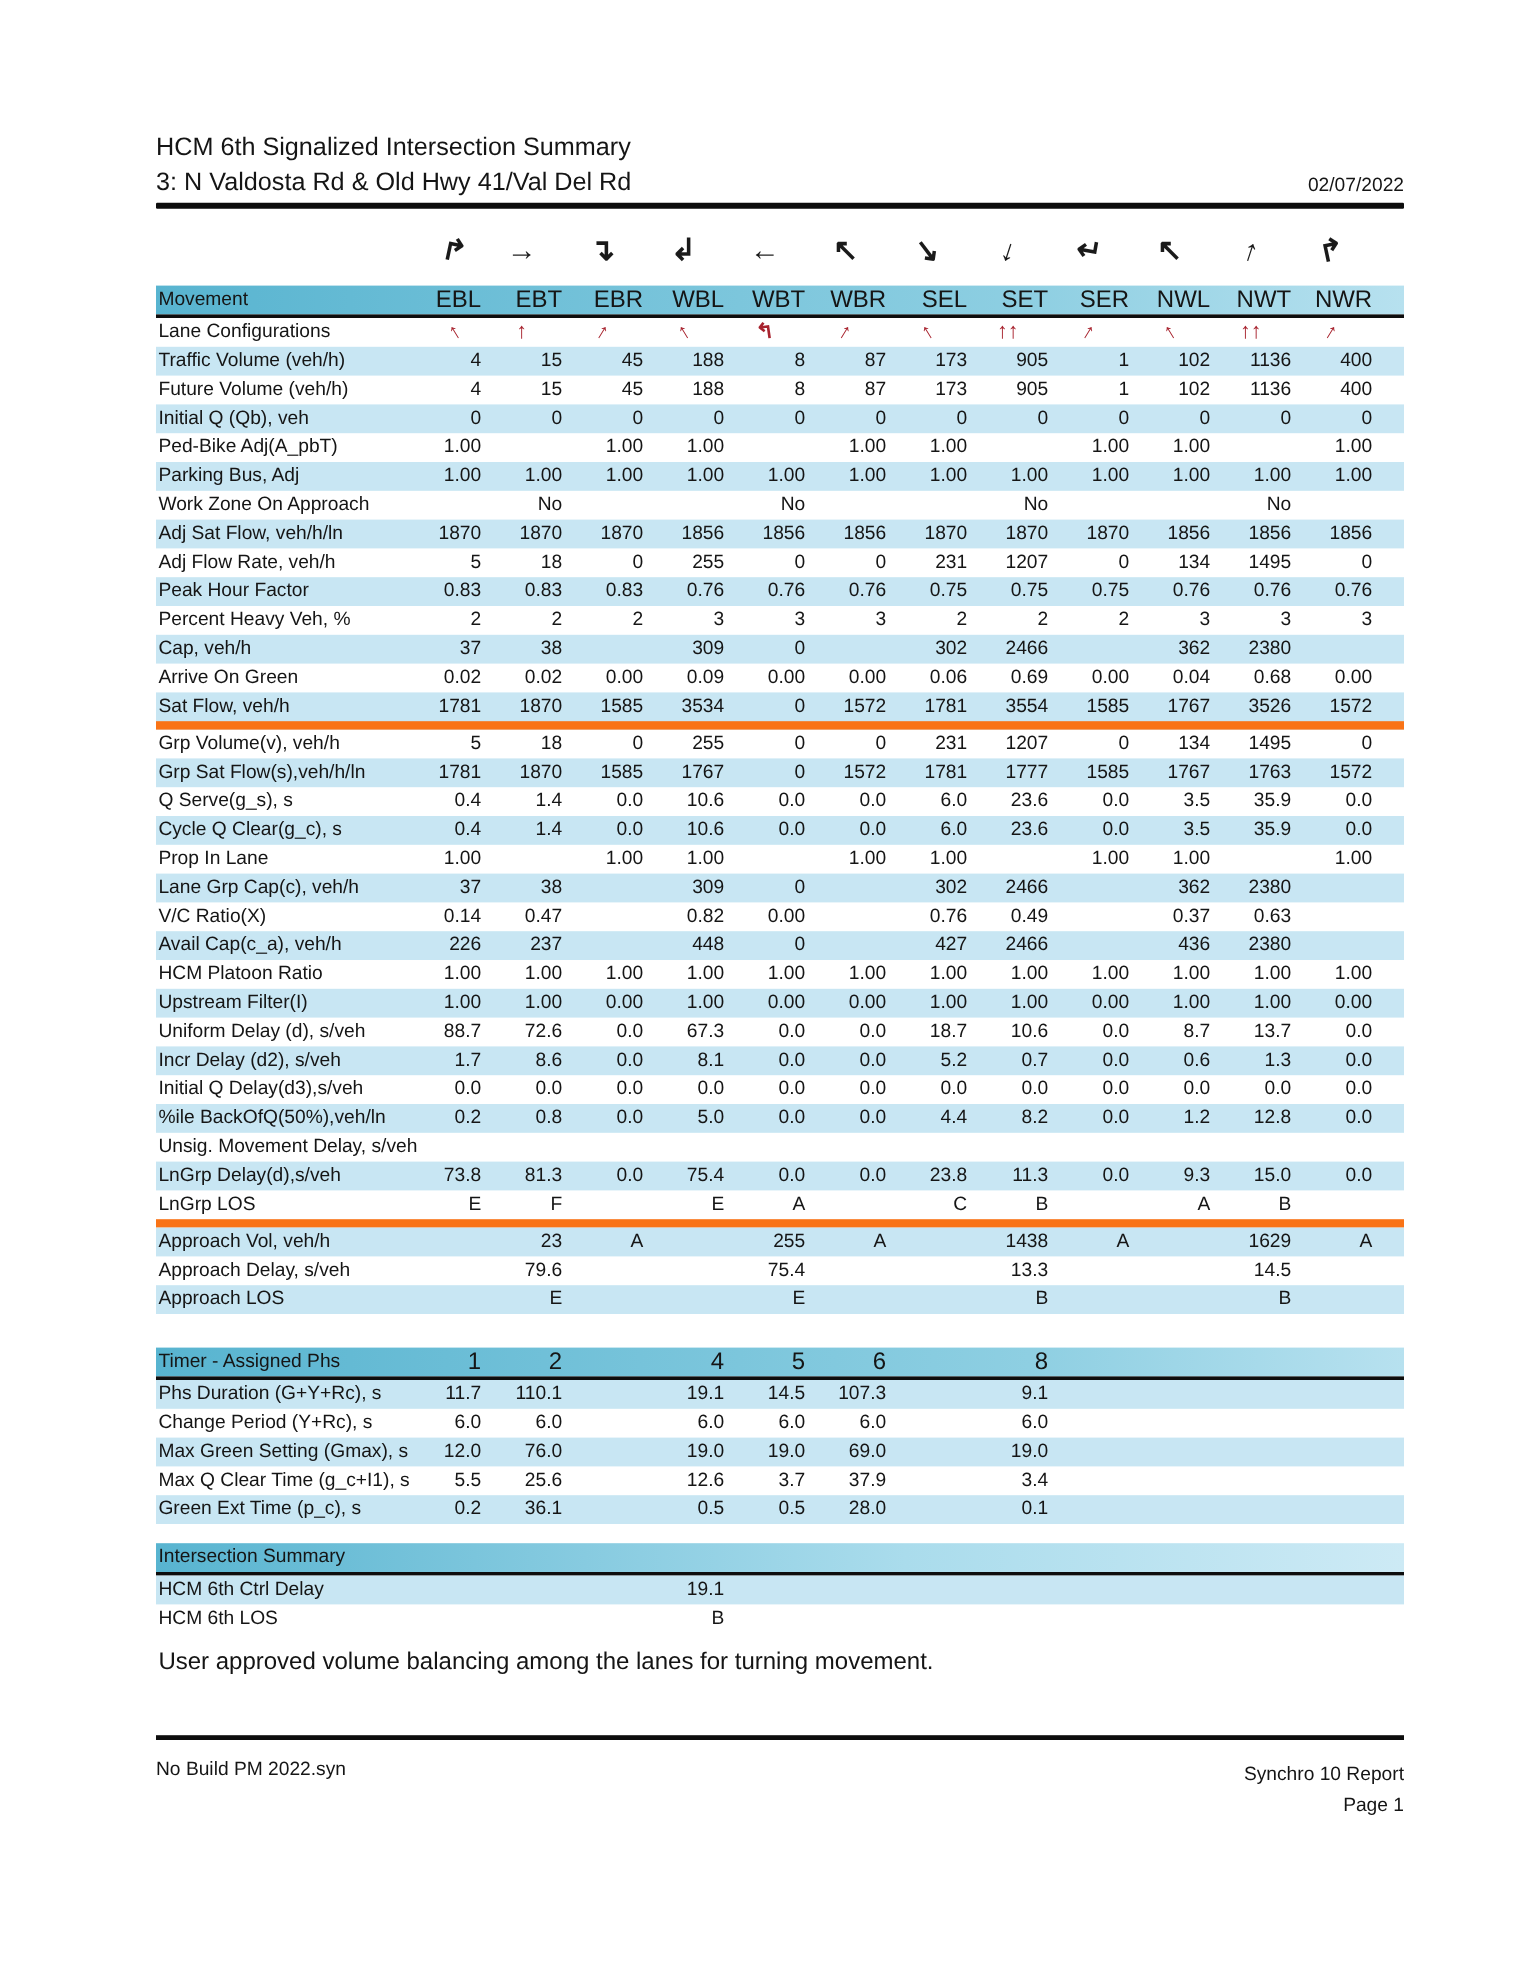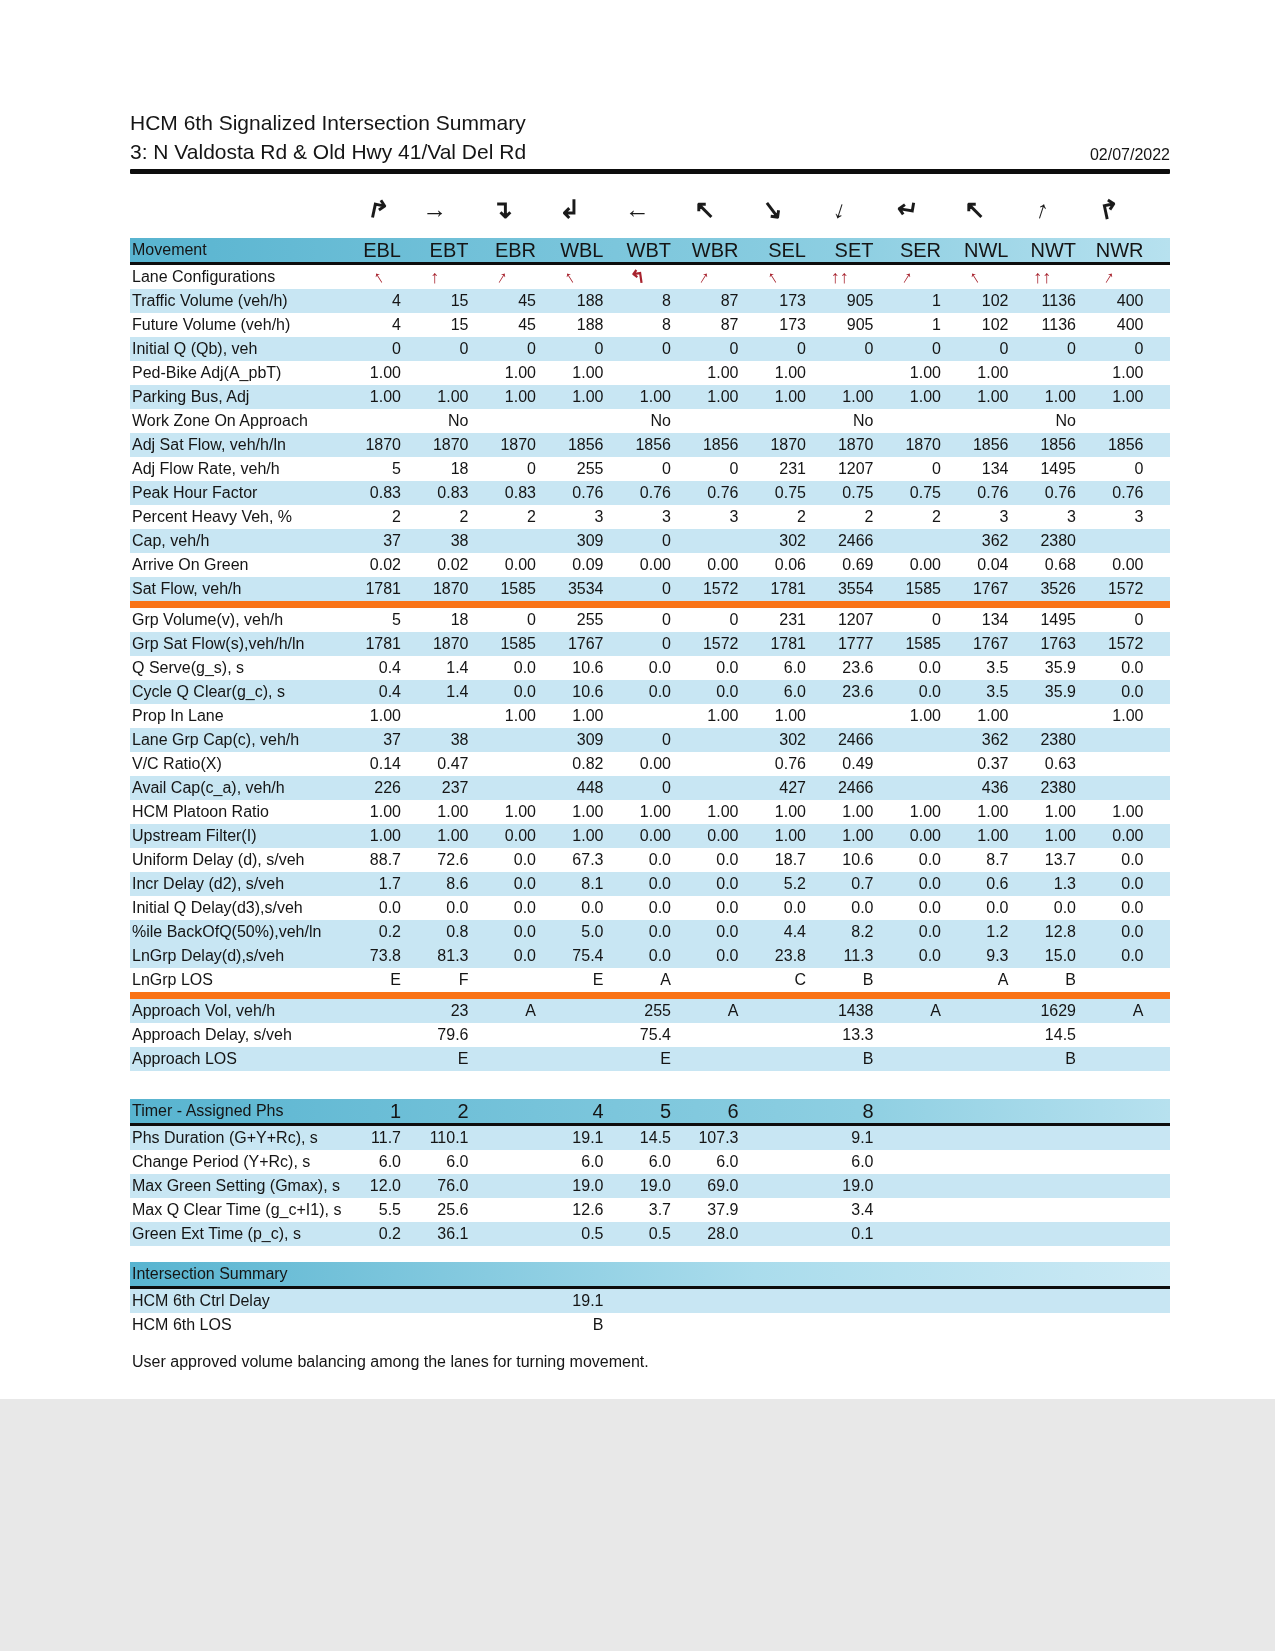--- a/index.html
+++ b/index.html
@@ -1,17 +1,17 @@
 <!DOCTYPE html>
 <html><head>
 <meta charset="utf-8">
 <style>
   html,body { margin:0; padding:0; background:#e8e8e8; }
   .page {
-    position:relative; width:1275px; height:1399px; background:#ffffff;
+    position:relative; width:1275px; height:1651px; background:#ffffff;
     font-family:"Liberation Sans", sans-serif; color:#151515; overflow:hidden;
     margin:0 auto;
   }
   .content { position:absolute; left:130px; top:0; width:1040px; }
   .title { margin-top:110px; font-size:21px; line-height:26px; }
   .subtitle-row { display:flex; justify-content:space-between; align-items:flex-end; margin-top:4px; }
   .subtitle { font-size:21px; }
   .date { font-size:16px; }
   .thick-rule { height:5px; background:#0d0d0d; margin-top:5px; border-radius:1px; }
 
@@ -32,21 +32,21 @@
   .t-row .label { white-space:nowrap; padding-left:2px; }
   .t-row .cell { text-align:right; }
   .stripe { background:#c8e6f3; }
   .divider { border-bottom:7px solid #f97316; }
 
   .lane-icon { display:inline-block; color:#a8232e; font-size:18px; font-weight:bold; line-height:1; }
   .lane-cell { text-align:center; }
 
   .spacer-28 { height:28px; } .spacer-16 { height:16px; } .spacer-12 { height:12px; }
 
-  .note-line { font-size:16px; height:25px; display:flex; align-items:center; padding-left:2px; }
+  .note-line { font-size:20px; height:25px; display:flex; align-items:center; padding-left:2px; }
   .note-blue { background:#cfe9f5; width:960px; }
 
   .footer-rule { height:4px; background:#0d0d0d; margin-top:48px; }
   .footer { display:flex; justify-content:space-between; margin-top:16px; font-size:16px;gap:35px; }
   .footer-right { text-align:right; line-height:26px; }
 </style>
 </head>
 <body>
 
 <div class="page">
@@ -533,20 +533,36 @@
           <span class="cell">0.0</span>
           <span class="cell">5.0</span>
           <span class="cell">0.0</span>
           <span class="cell">0.0</span>
           <span class="cell">4.4</span>
           <span class="cell">8.2</span>
           <span class="cell">0.0</span>
           <span class="cell">1.2</span>
           <span class="cell">12.8</span>
           <span class="cell">0.0</span>
+          <span></span>
+        </div>
+        <div class="grid-row t-row">
+          <span class="label">Unsig. Movement Delay, s/veh</span>
+          <span class="cell"></span>
+          <span class="cell"></span>
+          <span class="cell"></span>
+          <span class="cell"></span>
+          <span class="cell"></span>
+          <span class="cell"></span>
+          <span class="cell"></span>
+          <span class="cell"></span>
+          <span class="cell"></span>
+          <span class="cell"></span>
+          <span class="cell"></span>
+          <span class="cell"></span>
           <span></span>
         </div>
         <div class="grid-row t-row stripe">
           <span class="label">LnGrp Delay(d),s/veh</span>
           <span class="cell">73.8</span>
           <span class="cell">81.3</span>
           <span class="cell">0.0</span>
           <span class="cell">75.4</span>
           <span class="cell">0.0</span>
           <span class="cell">0.0</span>

